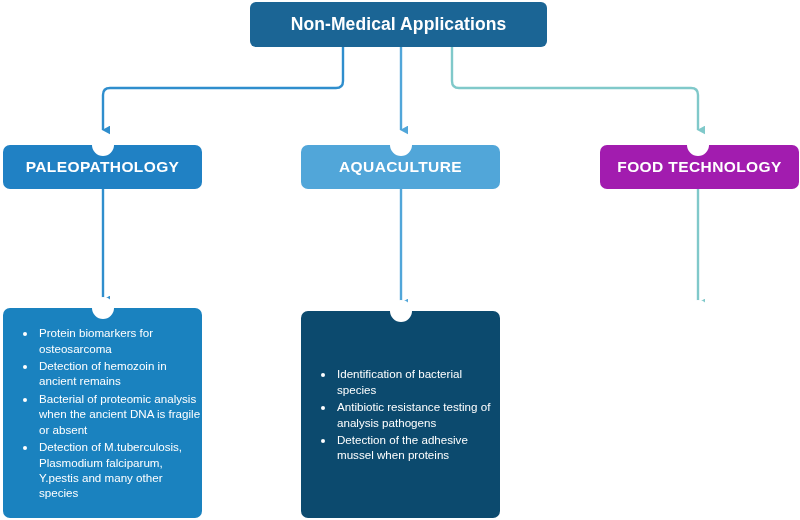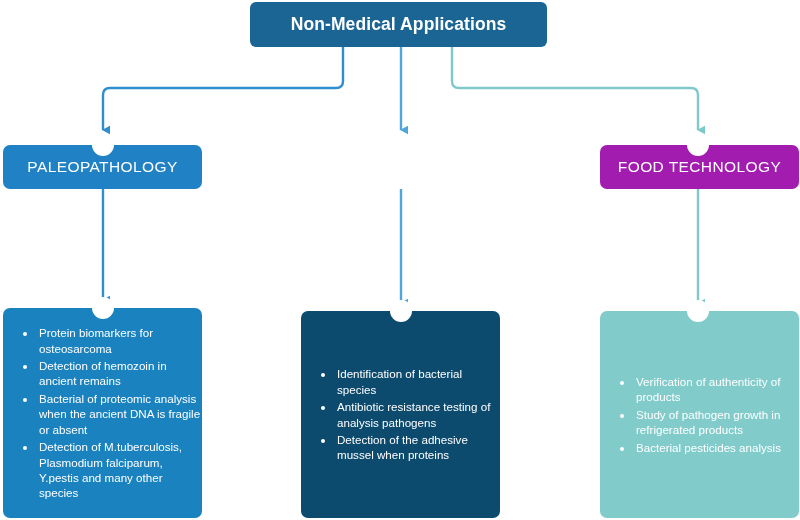--- a/index.html
+++ b/index.html
@@ -61,21 +61,21 @@
     top: 145px;
     height: 44px;
     border-radius: 7px;
     display: flex;
     align-items: center;
     justify-content: center;
   }
   .cat-header .cat-label {
     color: #ffffff;
     font-size: 15.5px;
-    font-weight: normal;
+    font-weight: bold;
     letter-spacing: 0.4px;
     white-space: nowrap;
   }
 
   
   .cat-body {
     border-radius: 7px;
     display: flex;
     align-items: center;
   }
@@ -155,38 +155,34 @@
   <div class="node cat-body col-1 body-1" style="background: rgb(26, 130, 191);">
     <ul>
         <li>Protein biomarkers for osteosarcoma</li>
         <li>Detection of hemozoin in ancient remains</li>
         <li>Bacterial of proteomic analysis when the ancient DNA is fragile or absent</li>
         <li>Detection of M.tuberculosis, Plasmodium falciparum, Y.pestis and many other species</li>
       </ul>
   </div>
   <div class="notch" style="left:92px; top:297px;"></div>
 
+  <div class="node cat-header col-2" style="background: rgb(81, 166, 217);">
+    <span class="cat-label">AQUACULTURE</span>
+  </div>
   <div class="notch" style="left:390px; top:134px;"></div>
 
   <div class="node cat-body col-2 body-2" style="background: #0c4a6e;">
     <ul>
         <li>Identification of bacterial species</li>
         <li>Antibiotic resistance testing of analysis pathogens</li>
         <li>Detection of the adhesive mussel when proteins</li>
       </ul>
   </div>
   <div class="notch" style="left:390px; top:300px;"></div>
 
   <div class="node cat-header col-3" style="background: #a21caf;">
     <span class="cat-label">FOOD TECHNOLOGY</span>
   </div>
   <div class="notch" style="left:687px; top:134px;"></div>
 
-  <div class="node cat-body col-3 body-3" style="background: rgb(130, 203, 203);">
-    <ul>
-        <li>Verification of authenticity of products</li>
-        <li>Study of pathogen growth in refrigerated products</li>
-        <li>Bacterial pesticides analysis</li>
-      </ul>
-  </div>
   <div class="notch" style="left:687px; top:300px;"></div>
 
 </div>
 
 </body></html>

